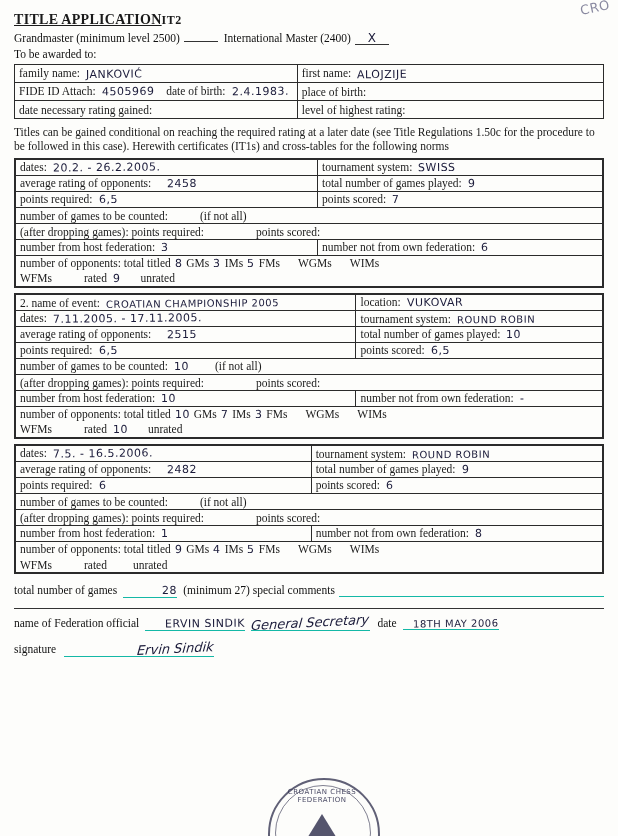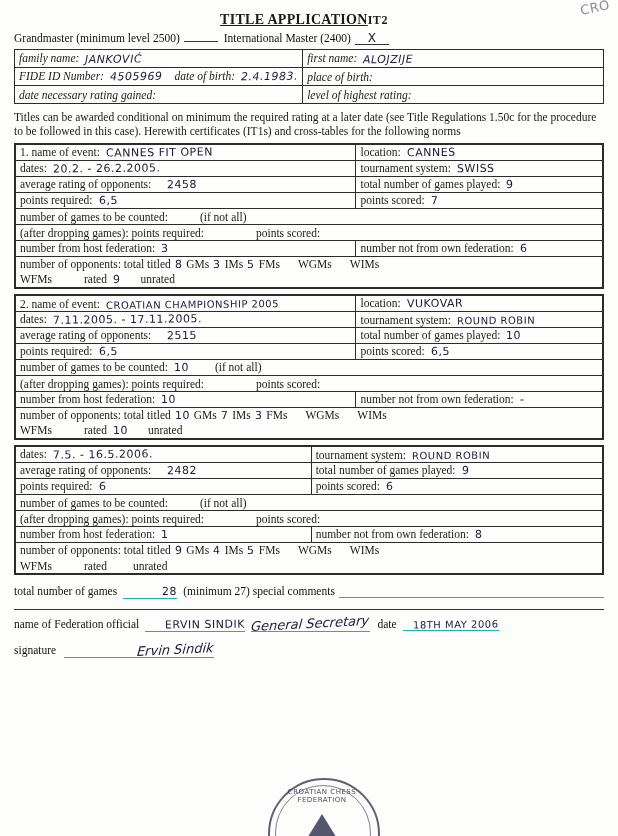--- a/index.html
+++ b/index.html
@@ -37,21 +37,21 @@
   .printed {
     font-family: "Liberation Serif", serif;
     font-size: 11.5px;
     color: #111;
   }
 
   
   .top-row {
     display: flex;
     align-items: flex-end;
-    justify-content: center;
+    justify-content: flex-start;
     height: 20px;
   }
   .doc-title {
     font-family: "Liberation Serif", serif;
     font-weight: bold;
     font-size: 14px;
     letter-spacing: 0.3px;
     text-decoration: underline;
   }
   .form-code {
@@ -102,21 +102,20 @@
     width: 100%;
     margin-top: 4px;
   }
   table.grid td {
     border: 1px solid #2b2b2b;
     padding: 1px 4px;
     height: 15px;
     vertical-align: middle;
     font-family: "Liberation Serif", serif;
     font-size: 11.5px;
-    font-style: italic;
   }
   .cellpair {
     display: flex;
     align-items: baseline;
     gap: 6px;
   }
   .cellpair .lbl { white-space: nowrap; }
   .cellpair .val { flex: 1; }
 
   .para {
@@ -241,41 +240,42 @@
 
 
   <div class="line">
     <span class="printed opt">Grandmaster (minimum level 2500)</span>
     <span class="blank-sm"><span class="x-mark"></span></span>
     <span class="printed opt" style="margin-left:6px">International Master (2400)</span>
     <span class="blank-sm"><span class="x-mark">X</span></span>
   </div>
 
 
+  <div class="printed" style="margin-top:3px">To be awarded to:</div>
 
   <table class="grid">
     <tbody>
         <tr>
       <td style="width:48%">
         <span class="cellpair">
           <span class="lbl">family name:</span>
           <span class="val hw">JANKOVIĆ</span>
         </span>
       </td>
       <td>
         <span class="cellpair">
           <span class="lbl">first name:</span>
           <span class="val hw">ALOJZIJE</span>
         </span>
       </td>
     </tr>
     <tr>
       <td>
         <span class="cellpair">
-          <span class="lbl">FIDE ID Number:</span>
+          <span class="lbl">FIDE ID Attach:</span>
           <span class="hw">4505969</span>
           <span class="lbl" style="margin-left:6px">date of birth:</span>
           <span class="hw">2.4.1983.</span>
         </span>
       </td>
       <td>
         <span class="cellpair">
           <span class="lbl">place of birth:</span>
           <span class="val hw"></span>
         </span>
@@ -291,40 +291,25 @@
       <td>
         <span class="cellpair">
           <span class="lbl">level of highest rating:</span>
           <span class="val hw"></span>
         </span>
       </td>
     </tr>
   </tbody>
     </table>
 
-  <div class="para">Titles can be awarded conditional on minimum the required rating at a later date (see Title Regulations 1.50c for the procedure to be followed in this case). Herewith certificates (IT1s) and cross-tables for the following norms</div>
+  <div class="para">Titles can be gained conditional on reaching the required rating at a later date (see Title Regulations 1.50c for the procedure to be followed in this case). Herewith certificates (IT1s) and cross-tables for the following norms</div>
 
   <div class="norm">
     <table>
       <tbody>
-          <tr>
-        <td style="width:58%">
-          <span class="cellpair">
-            <span class="lbl"><span>1.</span>
-            <span>name of event:</span></span>
-            <span class="hw">CANNES FIT OPEN</span>
-          </span>
-        </td>
-        <td>
-          <span class="cellpair">
-            <span class="lbl">location:</span>
-            <span class="hw">CANNES</span>
-          </span>
-        </td>
-      </tr>
       <tr>
         <td>
           <span class="cellpair">
             <span class="lbl">dates:</span>
             <span class="hw">20.2. - 26.2.2005.</span>
           </span>
         </td>
         <td>
           <span class="cellpair">
             <span class="lbl">tournament system:</span>

